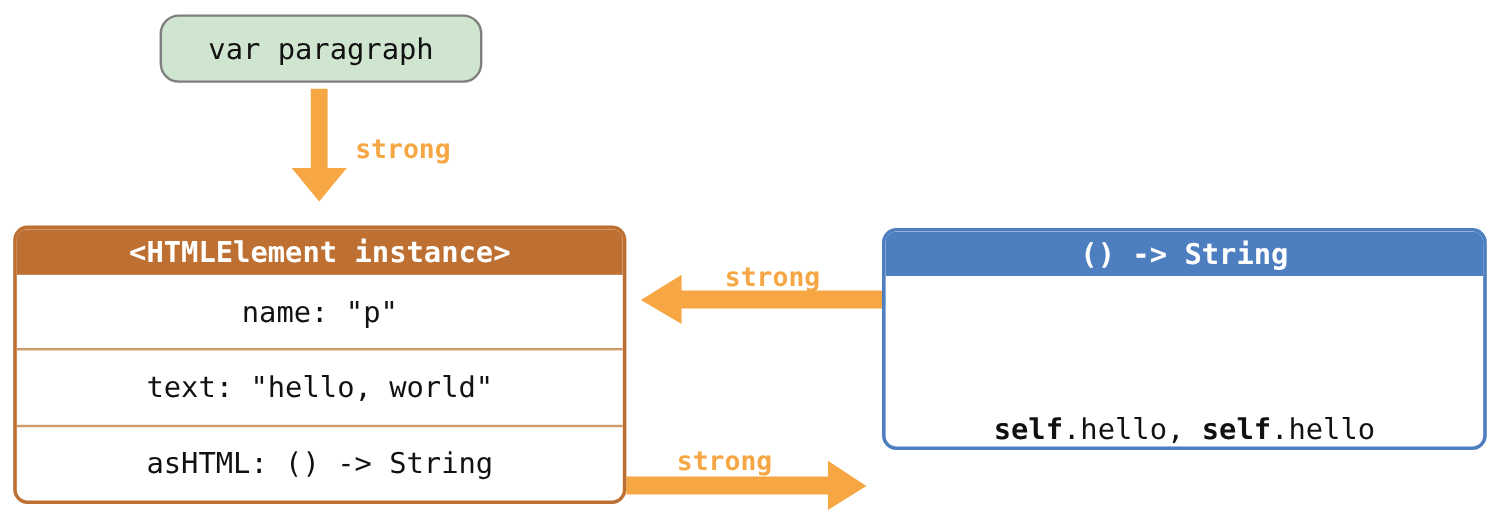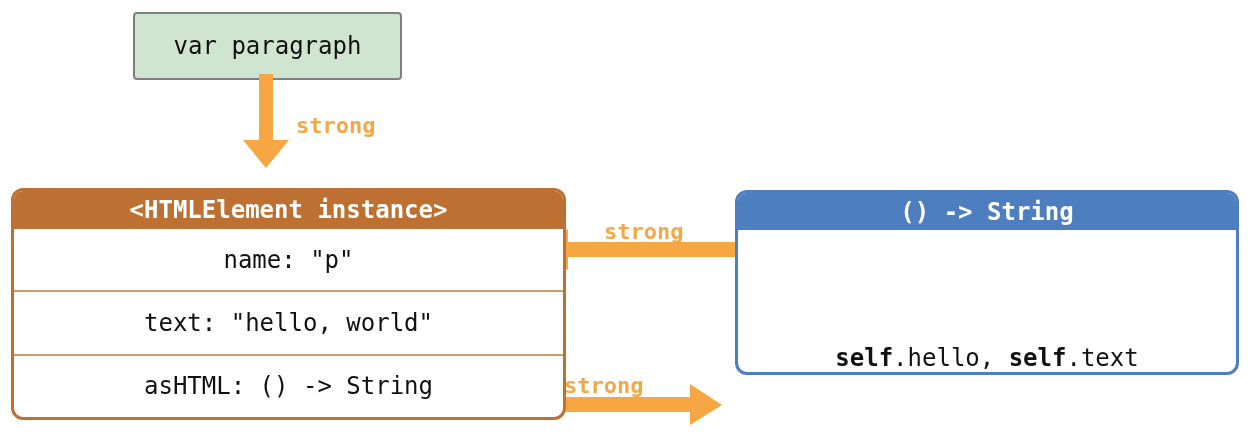--- a/index.html
+++ b/index.html
@@ -9,25 +9,25 @@
     height: 437px;
     background: #ffffff;
     font-family: "DejaVu Sans Mono", "Liberation Mono", monospace;
     overflow: hidden;
   }
 
   
   .var-box {
     position: absolute;
     left: 133px; top: 12px;
-    width: 269px; height: 68px;
+    width: 269px; height: 57px;
     box-sizing: border-box;
     background: #cfe5d0;
     border: 2px solid #7f7f7f;
-    border-radius: 4px;
+    border-radius: 16px;
     display: flex; align-items: center; justify-content: center;
     font-size: 24px; color: #111111;
   }
 
   
   .svg-layer {
     position: absolute; left: 0; top: 0;
     width: 1253px; height: 437px;
     pointer-events: none;
   }
@@ -43,21 +43,21 @@
     margin-top: 12px;
   }
   .label-down  { left: 296px; top: 103px; }
   .label-left  { left: 604px; top: 209px; }
   .label-right { left: 564px; top: 363px; }
 
   
   .instance-box {
     position: absolute;
     left: 11px; top: 188px;
-    width: 555px; height: 232px;
+    width: 511px; height: 232px;
     box-sizing: border-box;
     background: #ffffff;
     border: 3px solid #bd7031;
     border-radius: 12px;
     display: flex; flex-direction: column;
     overflow: hidden;
   }
   .instance-header {
     flex: 0 0 38px;
     background: #bd7031;
@@ -126,16 +126,16 @@
     </div>
     <div class="instance-row">name: "p"</div>
     <div class="instance-row">text: "hello, world"</div>
     <div class="instance-row">asHTML: () -&gt; String</div>
   </div>
 
   <div class="closure-box">
     <div class="closure-header">
       <span>() -&gt; String</span>
     </div>
-    <div class="closure-body"><span class="seg-bold">self</span><span>.hello, </span><span class="seg-bold">self</span><span>.text</span></div>
+    <div class="closure-body"><span class="seg-bold">self</span><span>.hello, </span><span class="seg-bold">self</span><span>.hello</span></div>
   </div>
 
 </div>
 
 </body></html>

